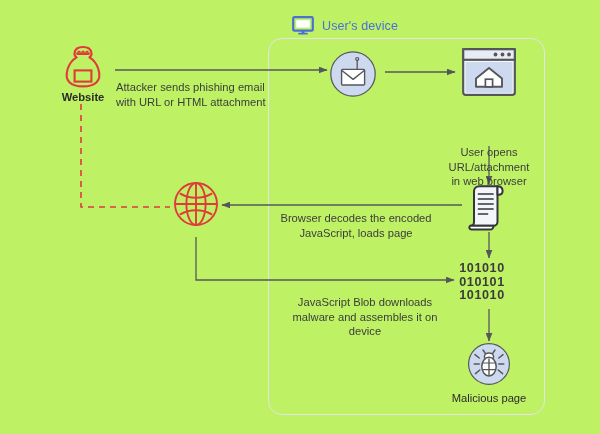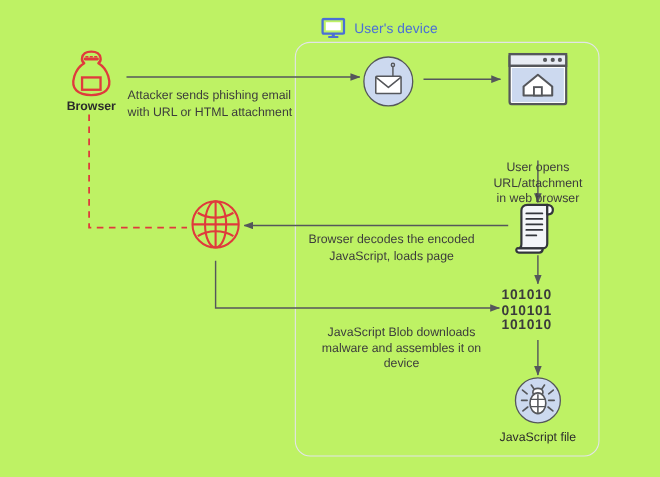--- a/index.html
+++ b/index.html
@@ -59,24 +59,24 @@
     font-size: 11.2px;
     color: #2b2b2b;
     text-align: center;
     white-space: nowrap;
     line-height: 14px;
   }
   .node-label.bold { font-weight: bold; }
 
   
   #binary-block {
-    left: 456px;
+    left: 446px;
     top: 262px;
     width: 72px;
-    text-align: left;
+    text-align: center;
     font-family: "Liberation Sans", sans-serif;
     font-size: 12.6px;
     font-weight: bold;
     letter-spacing: 0.6px;
     line-height: 13.5px;
     color: #3b3b3b;
     white-space: pre-line;
   }
 
   
@@ -146,21 +146,21 @@
                C35.6 19.6 32.0 15.4 28.4 13.4
                C29.9 12.4 30.8 10.6 30.4 8.6
                C29.8 5.2 26.5 3 22 3 Z" fill="none" stroke="#e03a3c" stroke-width="2.1" stroke-linejoin="round"></path>
 
       <path d="M16.4 9.6 L27.6 9.6" stroke="#e03a3c" stroke-width="2.6" stroke-linecap="round"></path>
       <path d="M17.2 7.6 L18.8 7.6 M21.2 7.6 L22.8 7.6 M25.2 7.6 L26.8 7.6" stroke="#e03a3c" stroke-width="1.5" stroke-linecap="round"></path>
 
       <rect x="13.6" y="26.4" width="16.8" height="11.2" fill="none" stroke="#e03a3c" stroke-width="2.1"></rect>
     </svg>
   </div>
-  <div class="abs node-label bold" style="left:41px; top:90px; width:84px;">Browser</div>
+  <div class="abs node-label bold" style="left:41px; top:90px; width:84px;">Website</div>
 
   <div class="abs icon-wrap" style="left:329px; top:50px;">
     <svg width="48" height="48" viewBox="0 0 48 48">
       <circle cx="24" cy="24" r="22.2" fill="#ccd9ef" stroke="#55575b" stroke-width="1.2"></circle>
 
       <path d="M28.2 10.2 L28.2 20.0 C28.2 23.0 24.6 23.0 24.6 20.4" fill="none" stroke="#55575b" stroke-width="1.3" stroke-linecap="round"></path>
       <circle cx="28.2" cy="9.0" r="1.5" fill="none" stroke="#55575b" stroke-width="1.2"></circle>
 
       <rect x="12.6" y="19.4" width="23" height="15.6" rx="1" fill="#ffffff" stroke="#55575b" stroke-width="1.4"></rect>
       <path d="M12.6 20.2 L24.1 29.4 L35.6 20.2" fill="none" stroke="#55575b" stroke-width="1.4" stroke-linejoin="round"></path>
@@ -215,21 +215,21 @@
 
       <path d="M18.6 11.8 L16.0 8.0 M25.4 11.8 L28.0 8.0" stroke="#55575b" stroke-width="1.5" stroke-linecap="round"></path>
 
       <ellipse cx="22" cy="14.6" rx="4.6" ry="3.6" fill="#ffffff" stroke="#55575b" stroke-width="1.5"></ellipse>
 
       <ellipse cx="22" cy="24.6" rx="7.2" ry="9.4" fill="#ffffff" stroke="#55575b" stroke-width="1.5"></ellipse>
       <path d="M22 16.4 L22 33.4" stroke="#55575b" stroke-width="1.4"></path>
       <path d="M15.4 21.0 L28.6 21.0 M15.2 27.6 L28.8 27.6" stroke="#55575b" stroke-width="1.2"></path>
     </svg>
   </div>
-  <div class="abs node-label" style="left:437px; top:391px; width:104px;">JavaScript file</div>
+  <div class="abs node-label" style="left:437px; top:391px; width:104px;">Malicious page</div>
 
   <div class="abs icon-wrap" style="left:173px; top:181px;">
     <svg width="46" height="46" viewBox="0 0 46 46">
       <circle cx="23" cy="23" r="21" fill="none" stroke="#e03a3c" stroke-width="1.9"></circle>
       <ellipse cx="23" cy="23" rx="9.6" ry="21" fill="none" stroke="#e03a3c" stroke-width="1.9"></ellipse>
       <line x1="2" y1="23" x2="44" y2="23" stroke="#e03a3c" stroke-width="1.9"></line>
       <line x1="23" y1="2" x2="23" y2="44" stroke="#e03a3c" stroke-width="1.9"></line>
       <path d="M6.8 12.4 C11.6 15.4 17.0 16.8 23 16.8 C29.0 16.8 34.4 15.4 39.2 12.4" fill="none" stroke="#e03a3c" stroke-width="1.9"></path>
       <path d="M6.8 33.6 C11.6 30.6 17.0 29.2 23 29.2 C29.0 29.2 34.4 30.6 39.2 33.6" fill="none" stroke="#e03a3c" stroke-width="1.9"></path>
     </svg>

